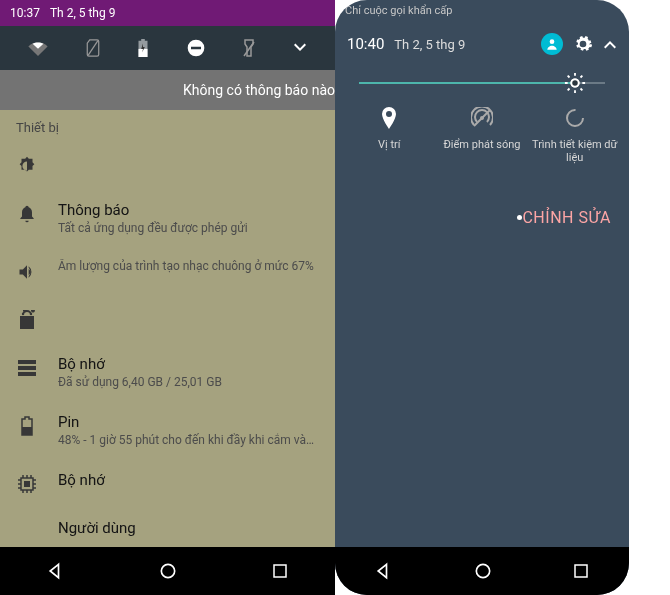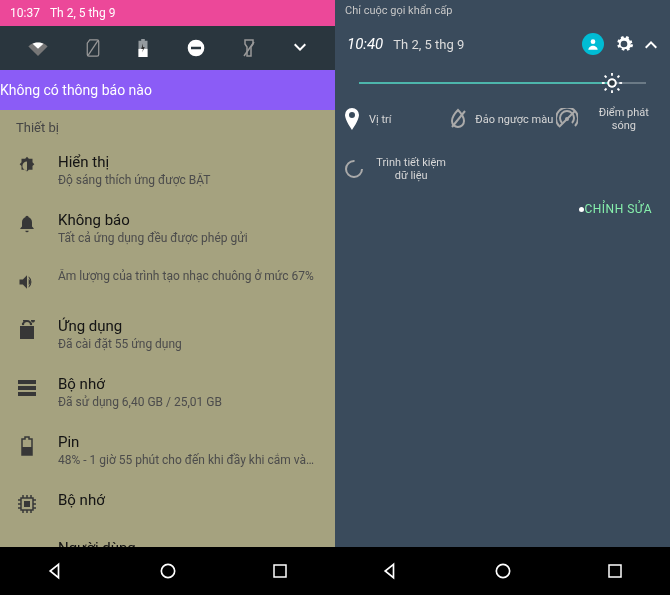--- a/index.html
+++ b/index.html
@@ -1,59 +1,59 @@
 <!DOCTYPE html>
 <html><head>
 <meta charset="utf-8">
 <style>
   * { margin: 0; padding: 0; box-sizing: border-box; font-family: Roboto, Arial, sans-serif; }
   body { width: 670px; height: 595px; display: flex; background: #fff; }
   .phone { height: 595px; position: relative; overflow: hidden; }
   .phone-left { width: 335px; background: #fafafa; }
-  .phone-right { width: 335px; background: #3a4b5c; }
+  .phone-right { width: 294px; background: #3a4b5c; border-radius: 32px; }
 
   
-  .left-statusbar { height: 26px; background: #ec4899; color: #fff; display: flex; align-items: center; padding: 8px 10px; font-size: 12px; }
+  .left-statusbar { height: 26px; background: #701a75; color: #fff; display: flex; align-items: center; padding: 8px 10px; font-size: 12px; }
   .left-qs-row { height: 44px; background: #2a363e; display: flex; align-items: center; justify-content: space-around; padding: 0 10px; }
   .qs-icon { color: #fff; display: flex; align-items: center; justify-content: center; }
-  .left-notif-header { height: 40px; background: #8b5cf6; color: #fff; display: flex; align-items: center; justify-content: flex-start; font-size: 14px; }
+  .left-notif-header { height: 40px; background: #737373; color: #fff; display: flex; align-items: center; justify-content: flex-end; font-size: 14px; }
   .left-overlay { position: absolute; top: 0; left: 0; right: 0; bottom: 48px; background: rgba(0,0,0,0.35); pointer-events: none; z-index: 5; }
   .left-statusbar, .left-qs-row, .left-notif-header { position: relative; z-index: 6; }
 
   .settings-body { background: #fef9c3; }
   .section-label { padding: 10px 16px 6px; font-size: 13px; color: #6b6b6b; }
   .settings-item { display: flex; align-items: flex-start; padding: 12px 16px; gap: 20px; }
   .settings-item .icon { width: 22px; height: 22px; color: #4a4a4a; flex-shrink: 0; display: flex; align-items: center; justify-content: center; margin-top: 2px; }
   .settings-item .txt { flex: 1; min-width: 0; }
   .settings-item .title { font-size: 15px; color: #212121; margin-bottom: 2px; }
   .settings-item .sub { font-size: 12px; color: #757575; white-space: nowrap; overflow: hidden; text-overflow: ellipsis; }
 
   .navbar { position: absolute; bottom: 0; left: 0; right: 0; height: 48px; background: #000; display: flex; align-items: center; justify-content: space-around; z-index: 10; }
   .navbtn { color: #fff; }
 
   
   .right-statusbar { height: 22px; color: #c7c7c7; font-size: 11px; padding: 4px 10px 0; }
   .right-header { height: 44px; display: flex; align-items: center; padding: 0 12px; color: #fff; gap: 10px; }
-  .right-header .time { font-size: 15px; font-style: italic; }
+  .right-header .time { font-size: 15px; }
   .right-header .date { font-size: 13px; color: #ddd; }
   .right-header .spacer { flex: 1; }
   .avatar { width: 22px; height: 22px; border-radius: 50%; background: #00bcd4; display: flex; align-items: center; justify-content: center; }
   .gear { color: #fff; }
 
   .brightness { padding: 16px 24px 8px; display: flex; align-items: center; }
   .slider-track { flex: 1; height: 2px; background: #6b7a86; position: relative; }
   .slider-fill { position: absolute; left: 0; top: 0; bottom: 0; width: 88%; background: #4db6ac; }
   .slider-thumb { position: absolute; left: 88%; top: 50%; transform: translate(-50%, -50%); }
 
   .qs-grid { padding: 14px 8px 8px; display: grid; grid-template-columns: repeat(3, 1fr); row-gap: 24px; }
-  .qs-tile { display: flex; flex-direction: row; align-items: center; gap: 8px; color: #fff; }
+  .qs-tile { display: flex; flex-direction: column; align-items: center; gap: 8px; color: #fff; }
   .qs-tile .tile-icon { height: 24px; display: flex; align-items: center; justify-content: center; color: #d0d0d0; }
   .qs-tile .tile-label { font-size: 11px; color: #d7d7d7; text-align: center; }
 
-  .qs-footer { display: flex; align-items: center; padding: 12px 18px 16px; color: #86efac; font-size: 12px; }
+  .qs-footer { display: flex; align-items: center; padding: 12px 18px 16px; color: #fca5a5; font-size: 16px; }
   .page-dot { width: 5px; height: 5px; border-radius: 50%; background: #fff; margin: 0 auto; }
   .qs-footer .edit { margin-left: auto; letter-spacing: 0.5px; }
 
   .homescreen { position: absolute; left: 0; right: 0; bottom: 48px; height: 170px; background: linear-gradient(180deg, #3a4b5c 0%, #4a3a5c 40%, #6b3a6c 100%); z-index: -1; }
   .app-row { display: flex; justify-content: space-around; padding: 6px 10px 2px; }
   .app { display: flex; flex-direction: column; align-items: center; gap: 3px; width: 56px; }
   .app-icon { width: 42px; height: 42px; border-radius: 50%; background: #fff; display: flex; align-items: center; justify-content: center; box-shadow: 0 2px 4px rgba(0,0,0,0.3); }
   .app-label { font-size: 10px; color: #fff; text-align: center; }
   .dock { display: flex; justify-content: space-around; padding: 10px 10px 8px; }
   .dock .app-icon { width: 44px; height: 44px; }
@@ -115,34 +115,30 @@
 
   <div class="settings-body">
     <div class="section-label">Thiết bị</div>
 
     <div class="settings-item">
       <span class="icon">
           <svg width="22" height="22" viewBox="0 0 24 24">
             <path fill="#555" d="M12 2l2 2h4v4l2 2-2 2v4h-4l-2 2-2-2H6v-4l-2-2 2-2V4h4zM12 7a5 5 0 1 0 0 10V7z"></path>
           </svg>
         </span>
-      <div class="txt">
-          <div class="title">Hiển thị</div>
-          <div class="sub">Độ sáng thích ứng được BẬT</div>
-        </div>
     </div>
 
     <div class="settings-item">
       <span class="icon">
           <svg width="20" height="20" viewBox="0 0 24 24">
             <path fill="#555" d="M12 2a2 2 0 0 1 2 2c2.5.9 4 3.2 4 6v5l2 2v1H4v-1l2-2v-5c0-2.8 1.5-5.1 4-6a2 2 0 0 1 2-2zm0 20a2 2 0 0 0 2-2h-4a2 2 0 0 0 2 2z"></path>
           </svg>
         </span>
       <div class="txt">
-          <div class="title">Không báo</div>
+          <div class="title">Thông báo</div>
           <div class="sub">Tất cả ứng dụng đều được phép gửi</div>
         </div>
     </div>
 
     <div class="settings-item">
       <span class="icon">
           <svg width="20" height="20" viewBox="0 0 24 24">
             <path fill="#555" d="M3 9v6h4l5 5V4L7 9H3zm13 3a4 4 0 0 0-2-3.5v7A4 4 0 0 0 16 12zm-2-7v2a7 7 0 0 1 0 10v2a9 9 0 0 0 0-14z"></path>
           </svg>
         </span>
@@ -153,24 +149,20 @@
 
     <div class="settings-item">
       <span class="icon">
           <svg width="18" height="20" viewBox="0 0 18 20">
             <path fill="#555" d="M4 5a5 5 0 0 1 10 0h-2a3 3 0 0 0-6 0H4zm-2 2h14v12H2zM5 0a2 2 0 1 1 0 1zM13 0a2 2 0 1 1 0 1z"></path>
             <circle cx="5" cy="4" r="1.2" fill="#555"></circle>
             <circle cx="13" cy="4" r="1.2" fill="#555"></circle>
             <rect x="2" y="6" width="14" height="12" fill="#555"></rect>
           </svg>
         </span>
-      <div class="txt">
-          <div class="title">Ứng dụng</div>
-          <div class="sub">Đã cài đặt 55 ứng dụng</div>
-        </div>
     </div>
 
     <div class="settings-item">
       <span class="icon">
           <svg width="20" height="18" viewBox="0 0 20 18">
             <rect x="1" y="1" width="18" height="4" fill="#555"></rect>
             <rect x="1" y="7" width="18" height="4" fill="#555"></rect>
             <rect x="1" y="13" width="18" height="4" fill="#555"></rect>
           </svg>
         </span>
@@ -300,29 +292,20 @@
     <div class="qs-tile">
       <span class="tile-icon">
           <svg width="18" height="22" viewBox="0 0 18 22">
             <path fill="#fff" d="M9 0a7 7 0 0 1 7 7c0 5-7 15-7 15S2 12 2 7a7 7 0 0 1 7-7zm0 4a3 3 0 1 0 0 6 3 3 0 0 0 0-6z"></path>
           </svg>
         </span>
       <span class="tile-label">Vị trí</span>
     </div>
     <div class="qs-tile">
       <span class="tile-icon">
-          <svg width="18" height="22" viewBox="0 0 18 22">
-            <path fill="none" stroke="#aaa" stroke-width="2" d="M9 2s6 6 6 11a6 6 0 0 1-12 0c0-5 6-11 6-11z"></path>
-            <line x1="3" y1="19" x2="16" y2="3" stroke="#aaa" stroke-width="2"></line>
-          </svg>
-        </span>
-      <span class="tile-label">Đảo ngược màu</span>
-    </div>
-    <div class="qs-tile">
-      <span class="tile-icon">
           <svg width="22" height="22" viewBox="0 0 22 22">
             <circle cx="11" cy="11" r="2" fill="#aaa"></circle>
             <path fill="none" stroke="#aaa" stroke-width="2" d="M6 15a7 7 0 1 1 10 0M3 18a11 11 0 1 1 16 0"></path>
             <line x1="3" y1="19" x2="19" y2="3" stroke="#aaa" stroke-width="2"></line>
           </svg>
         </span>
       <span class="tile-label">Điểm phát sóng</span>
     </div>
     <div class="qs-tile">
       <span class="tile-icon">

